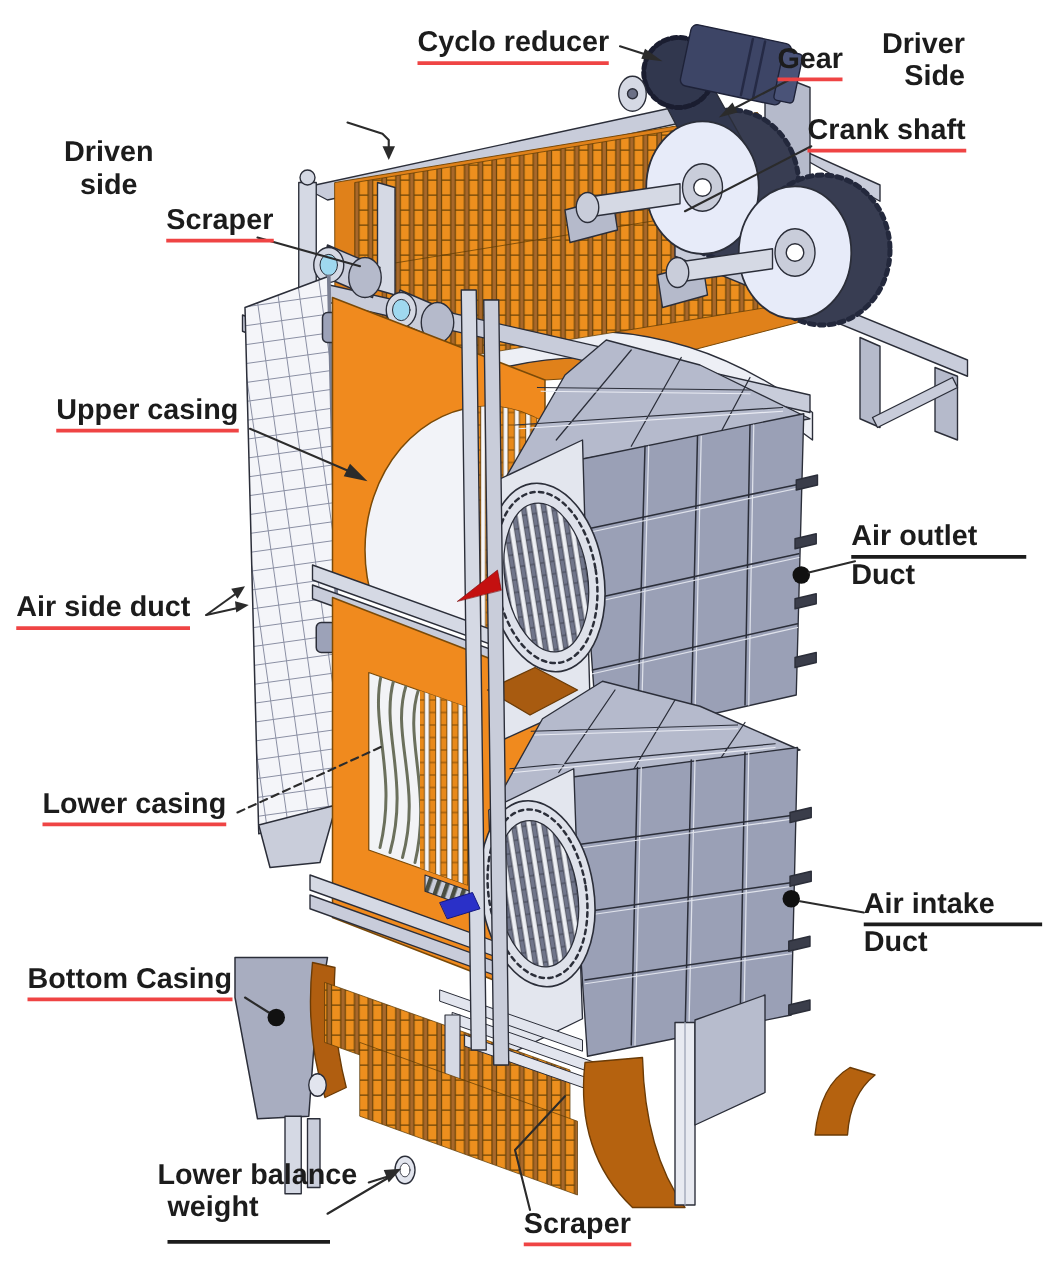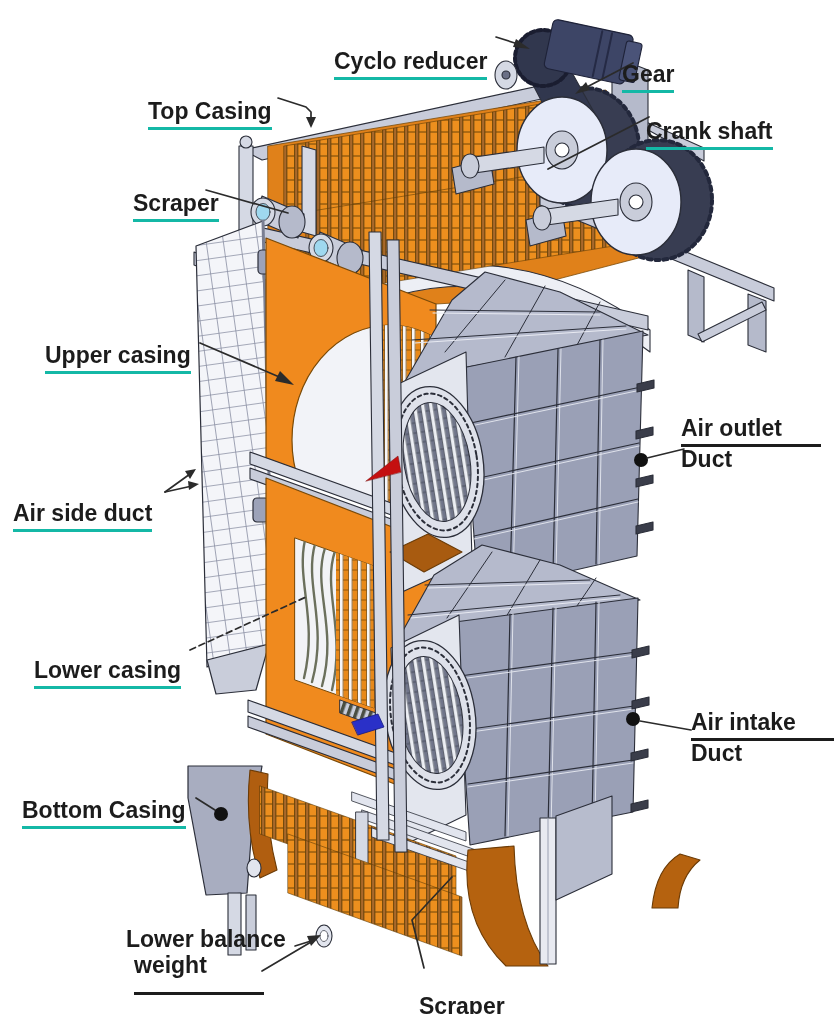--- a/index.html
+++ b/index.html
@@ -1,21 +1,21 @@
 <!DOCTYPE html>
 <html><head>
 <meta charset="utf-8">
 <style>
   html,body{margin:0;padding:0;background:#ffffff;}
   .stage{position:relative;width:834px;height:1014px;background:#ffffff;overflow:hidden;
          font-family:"Liberation Sans",sans-serif;}
   .machine-svg{position:absolute;left:0;top:0;}
   .lbl{position:absolute;font:700 23px/1.12 "Liberation Sans",sans-serif;color:#1c1c1c;
        white-space:nowrap;z-index:5;}
-  .ul{display:inline-block;border-bottom:3px solid #14b8a6;padding-bottom:2px;margin-top:28px;}
+  .ul{display:inline-block;border-bottom:3px solid #ef4444;padding-bottom:2px;}
   .lbl .l1,.lbl .l2{display:block;}
   .lbl-driver{width:76px;text-align:right;}
   .lbl-driven{width:82px;text-align:center;}
   .lbl-airoutlet{width:140px;}
   .lbl-airoutlet .l1{border-bottom:3px solid #1c1c1c;padding-bottom:2px;}
   .lbl-airintake{width:143px;}
   .lbl-airintake .l1{border-bottom:3px solid #1c1c1c;padding-bottom:2px;}
   .lbl-balance .l2{display:inline-block;margin-left:8px;width:130px;
        border-bottom:3px solid #1c1c1c;padding-bottom:13px;}
 </style>
@@ -271,28 +271,33 @@
     </g>
     <g>
           <path d="M424,968 L412,920 L452,877"></path>
         </g>
   </g>
 </svg>
 
 <div class="lbl" style="left:334px;top:21px">
   <span class="ul">Cyclo reducer</span>
 </div>
-<div class="lbl" style="left:148px;top:71px">
-  <span class="ul">Top Casing</span>
+<div class="lbl lbl-driver" style="left:696px;top:22px">
+  <span class="l1">Driver</span>
+  <span class="l2">Side</span>
 </div>
 <div class="lbl" style="left:622px;top:34px">
   <span class="ul">Gear</span>
 </div>
 <div class="lbl" style="left:646px;top:91px">
   <span class="ul">Crank shaft</span>
+</div>
+<div class="lbl lbl-driven" style="left:46px;top:109px">
+  <span class="l1">Driven</span>
+  <span class="l2">side</span>
 </div>
 <div class="lbl" style="left:133px;top:163px">
   <span class="ul">Scraper</span>
 </div>
 <div class="lbl" style="left:45px;top:315px">
   <span class="ul">Upper casing</span>
 </div>
 <div class="lbl lbl-airoutlet" style="left:681px;top:416px">
   <span class="l1">Air outlet</span>
   <span class="l2">Duct</span>

